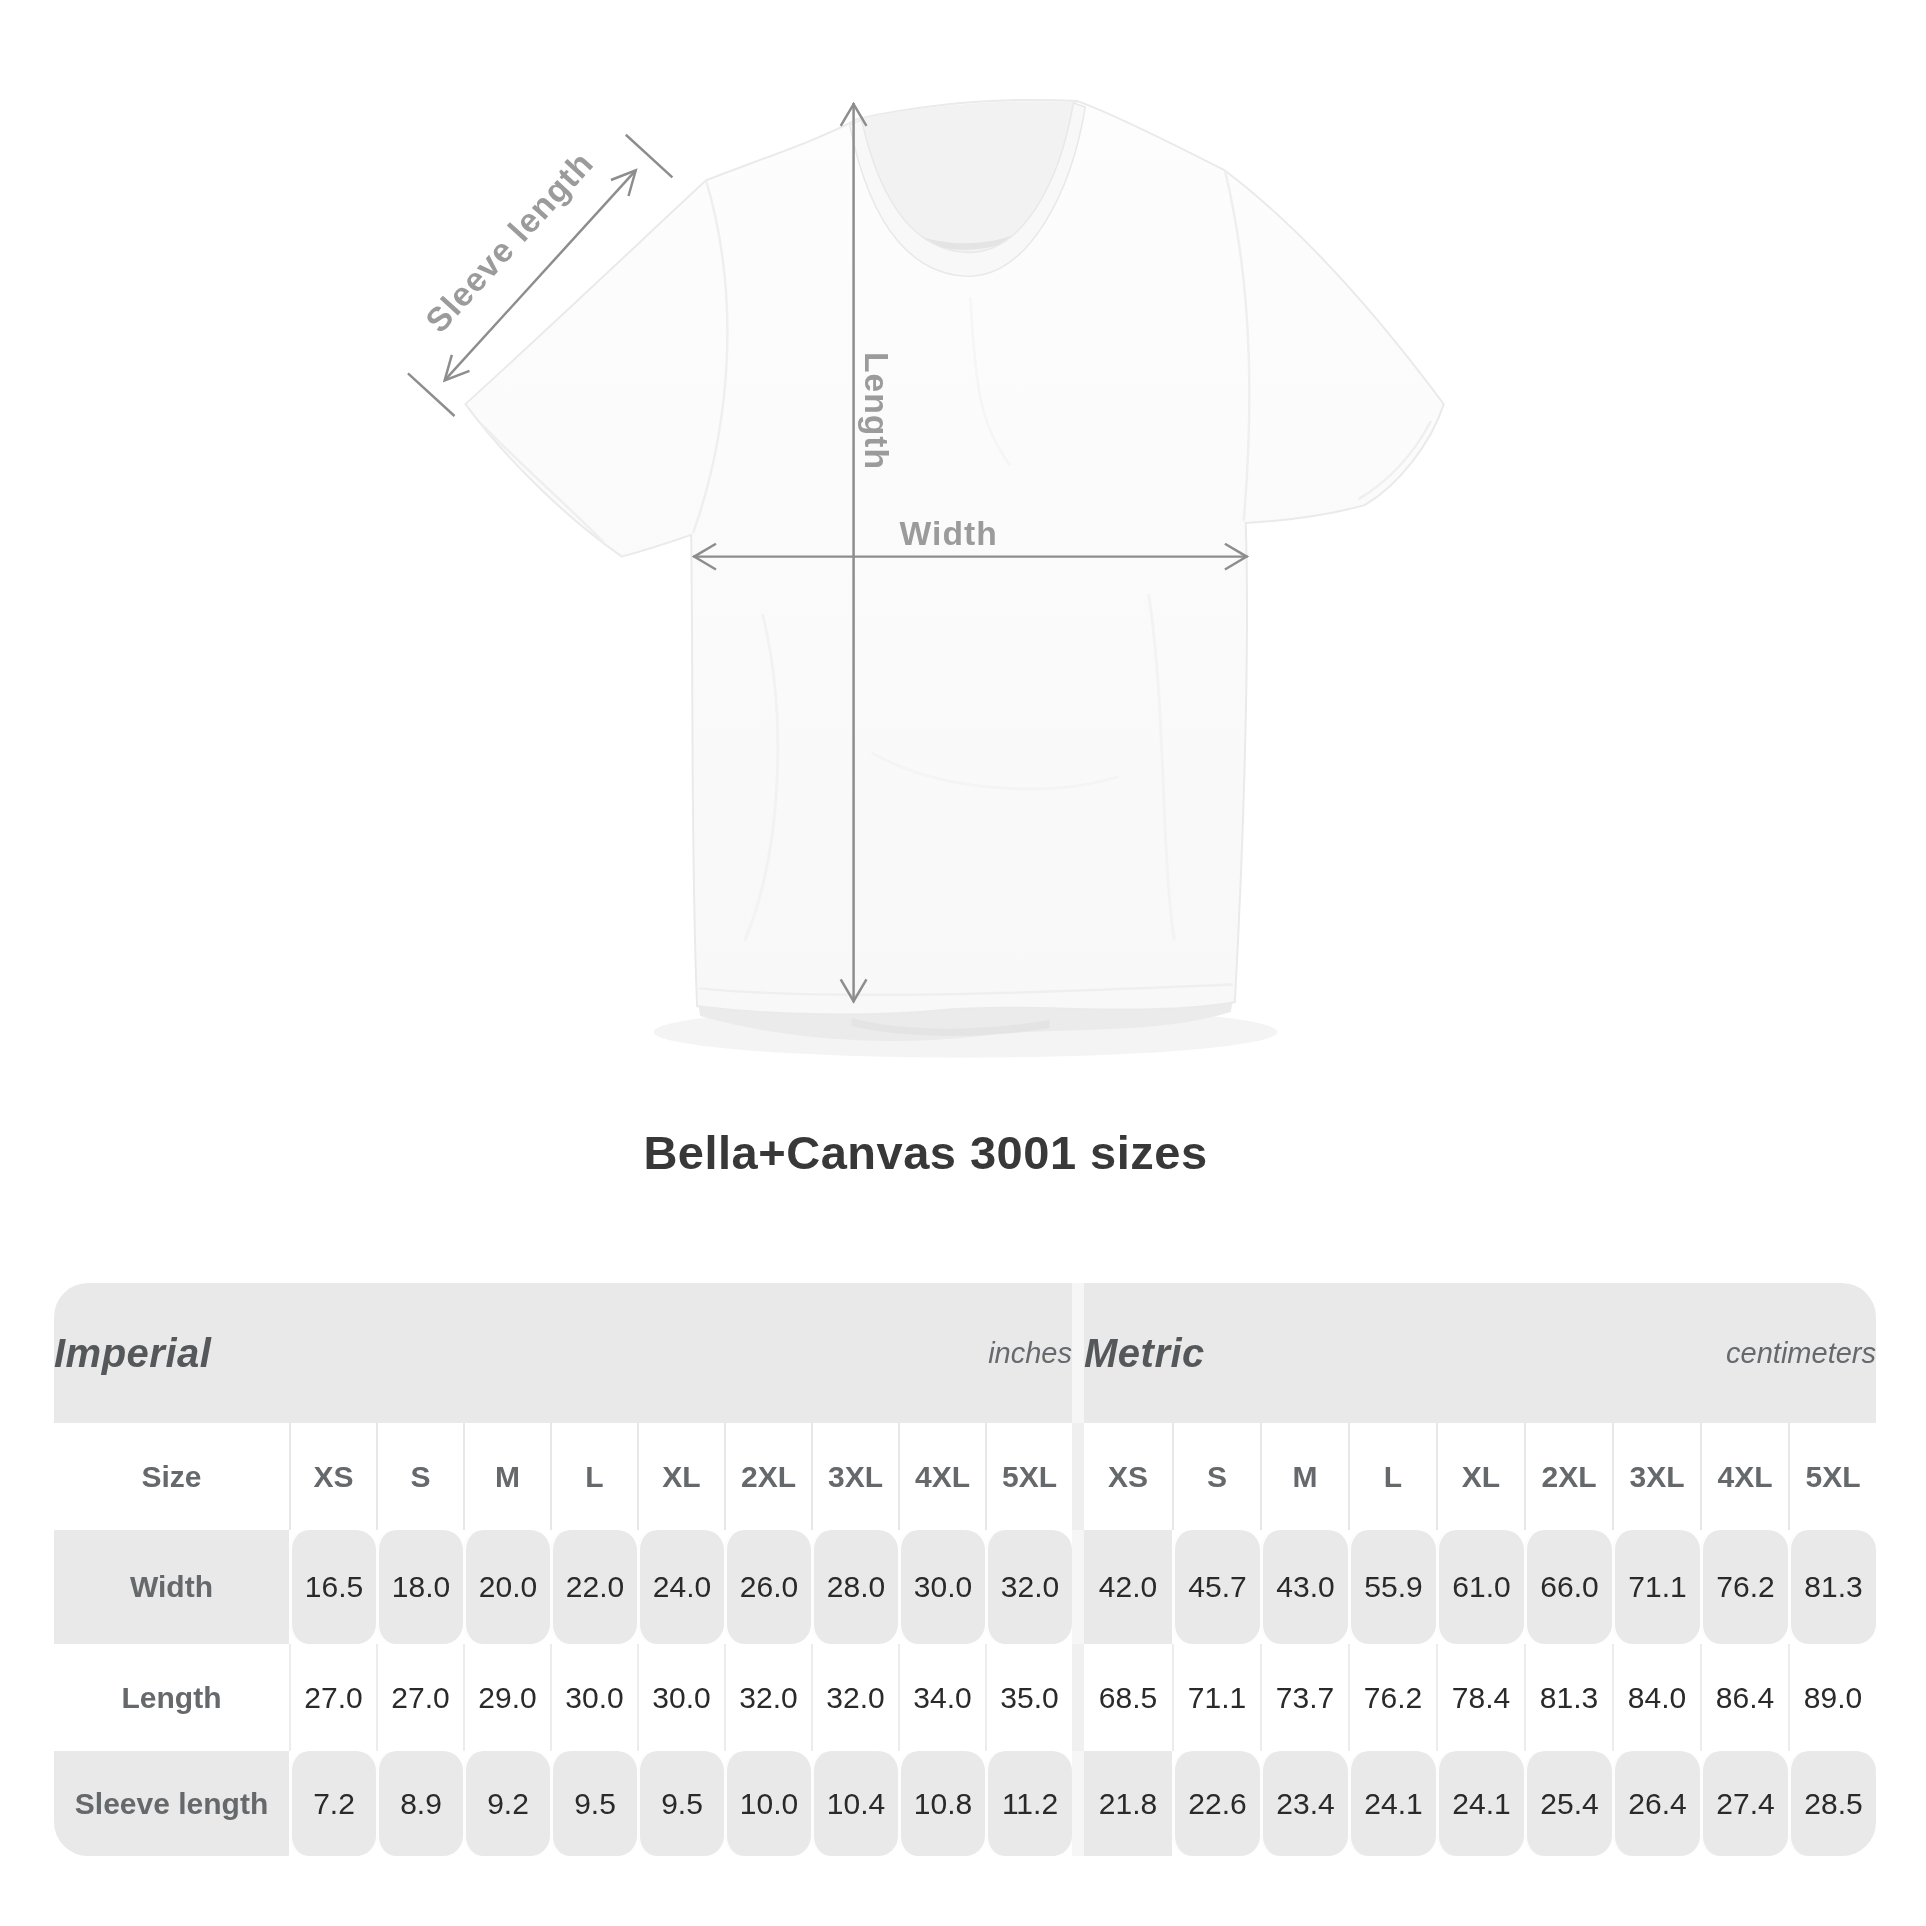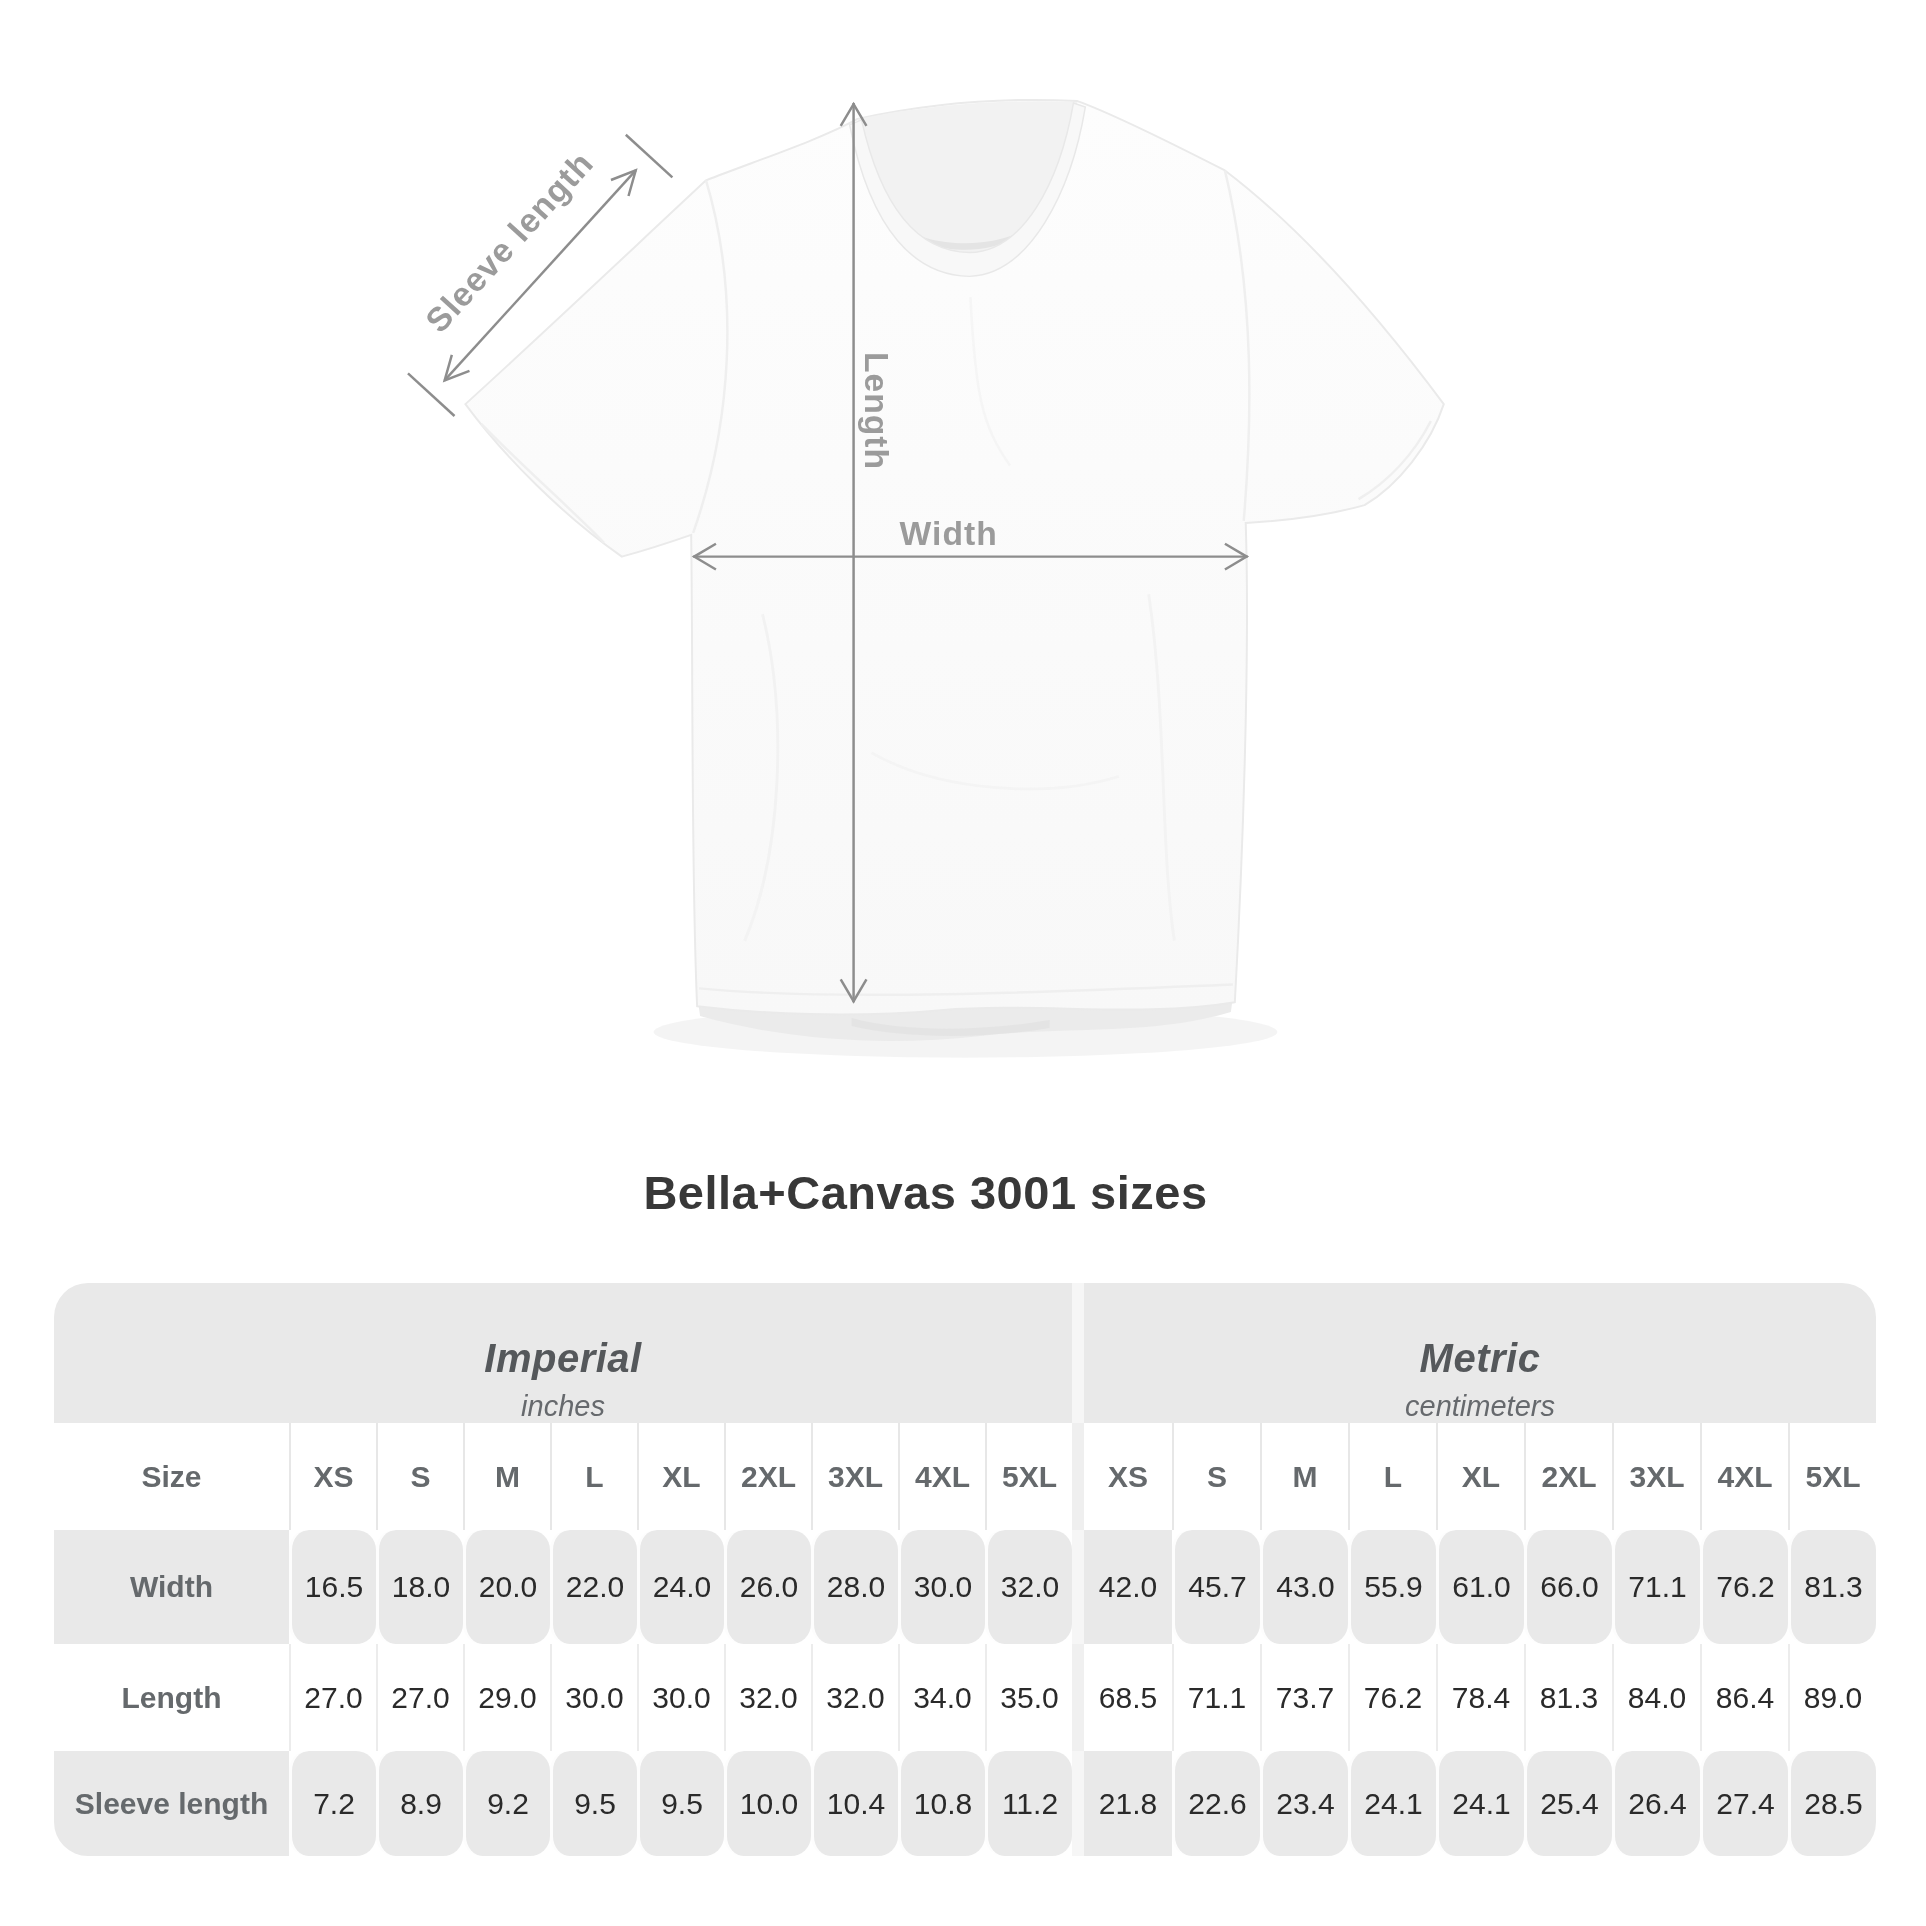--- a/index.html
+++ b/index.html
@@ -5,32 +5,32 @@
   html,body{margin:0;padding:0;background:#fff;}
   .stage{
     position:relative;width:1927px;height:1927px;background:#ffffff;overflow:hidden;
     font-family:"Liberation Sans", sans-serif;
   }
   
   .diagram{position:absolute;left:0;top:0;width:1927px;height:1238px;}
   .diagram svg{display:block;}
   .dim-label{font-family:"Liberation Sans",sans-serif;font-weight:bold;font-size:34px;fill:#9b9b9b;letter-spacing:1px;}
   
-  .title-block{position:absolute;left:0;top:1125px;width:1851px;text-align:center;margin-top:40px;}
+  .title-block{position:absolute;left:0;top:1125px;width:1851px;text-align:center;}
   .page-title{font-size:47px;font-weight:bold;color:#383838;letter-spacing:0.5px;margin:0;}
   .page-subtitle{font-size:29px;font-style:italic;color:#4f4f4f;margin:18px 0 0 0;}
   
   .size-table{position:absolute;left:54px;top:1283px;width:1822px;height:572px;}
   .t-row{display:grid;grid-template-columns:235px repeat(9,87px) 12px repeat(9,1fr);}
   .t-ghead{height:140px;border-radius:34px 34px 0 0;overflow:hidden;}
   .t-sizes{height:107px;background:#ffffff;text-align:center;}
   .t-data{height:114px;}
   .t-data.row-2{height:107px;}
   .t-data.row-3{height:105px;border-radius:0 0 34px 34px;overflow:hidden;}
-  .gcell{grid-column:span 10;background:#e9e9e9;display:flex;flex-direction:column;align-items:center;justify-content:flex-end;gap:9px;}
+  .gcell{grid-column:span 10;background:#e9e9e9;display:flex;flex-direction:row;align-items:center;justify-content:space-between;gap:9px;}
   .gcell.metric-g{grid-column:span 9;}
   .gtitle{font-size:40px;font-weight:bold;font-style:italic;color:#55585b;letter-spacing:0.5px;}
   .gunit{font-size:29px;font-style:italic;color:#66696d;}
   .cell{display:flex;align-items:center;justify-content:center;}
   .head,.rlabel{font-size:30px;font-weight:bold;color:#65696c;}
   .val{font-size:30px;color:#2a2a2a;}
   .sep{width:12px;}
   
   .row-gray .cell{background:#e9e9e9;}
   .row-white .cell{background:#ffffff;}

